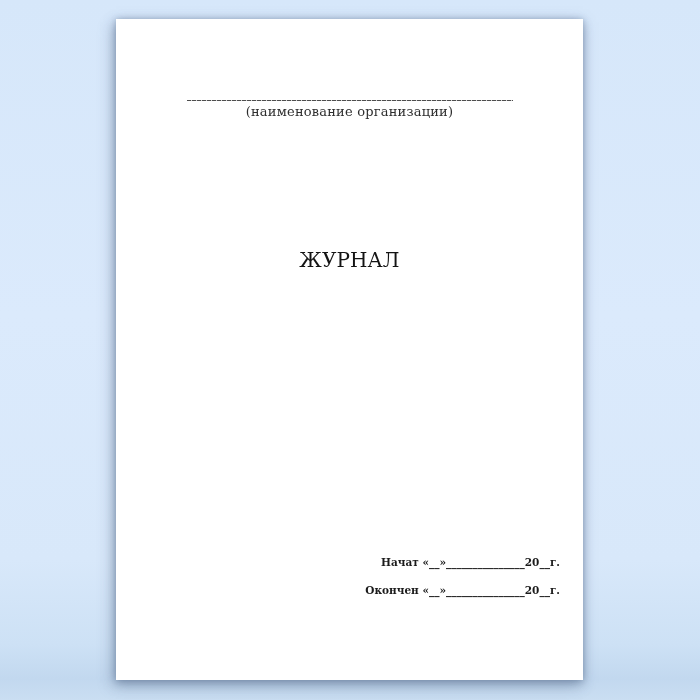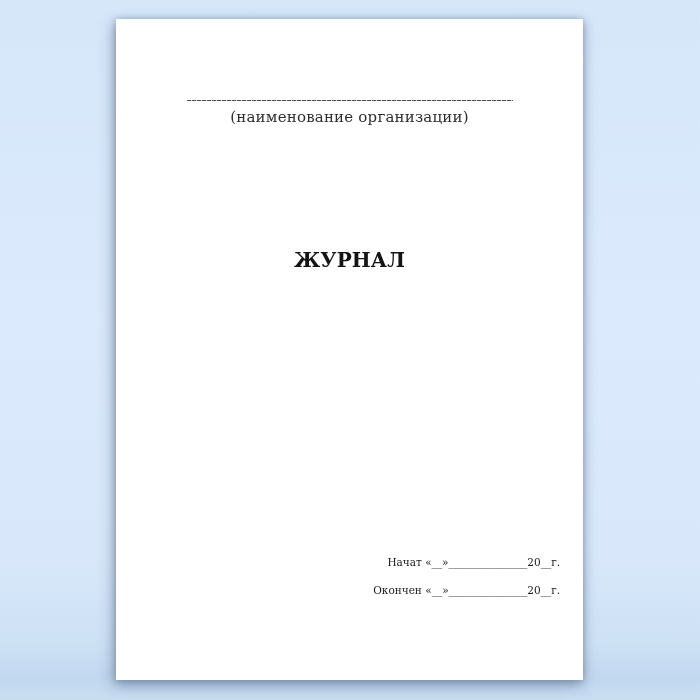--- a/index.html
+++ b/index.html
@@ -47,44 +47,44 @@
     margin: 0 auto;
     
     background: repeating-linear-gradient(90deg,
       #4e4e4e 0px, #4e4e4e 4px,
       rgba(78,78,78,0.25) 4px, rgba(78,78,78,0.25) 5px);
     background-size: 100% 1.5px;
     background-position: 0 bottom;
     background-repeat: no-repeat;
   }
   .org-caption {
-    margin-top: 11px;
-    font-size: 15px;
+    margin-top: 5px;
+    font-size: 13px;
     line-height: 11px;
     color: #2e2e2e;
     letter-spacing: 0.2px;
   }
   .title-block {
     position: absolute;
     top: 229px;
     left: 0;
     right: 0;
     text-align: center;
-    font-weight: bold;
+    font-weight: normal;
     font-size: 20px;
     line-height: 25px;
     color: #141414;
     letter-spacing: 0.1px;
   }
   .dates-block {
     position: absolute;
     top: 537px;
     right: 23px;
     text-align: right;
-    font-weight: normal;
+    font-weight: bold;
     font-size: 10.5px;
     line-height: 12px;
     color: #1b1b1b;
     white-space: nowrap;
   }
   .date-finished {
     margin-top: 16px;
   }
 </style>
 </head>

